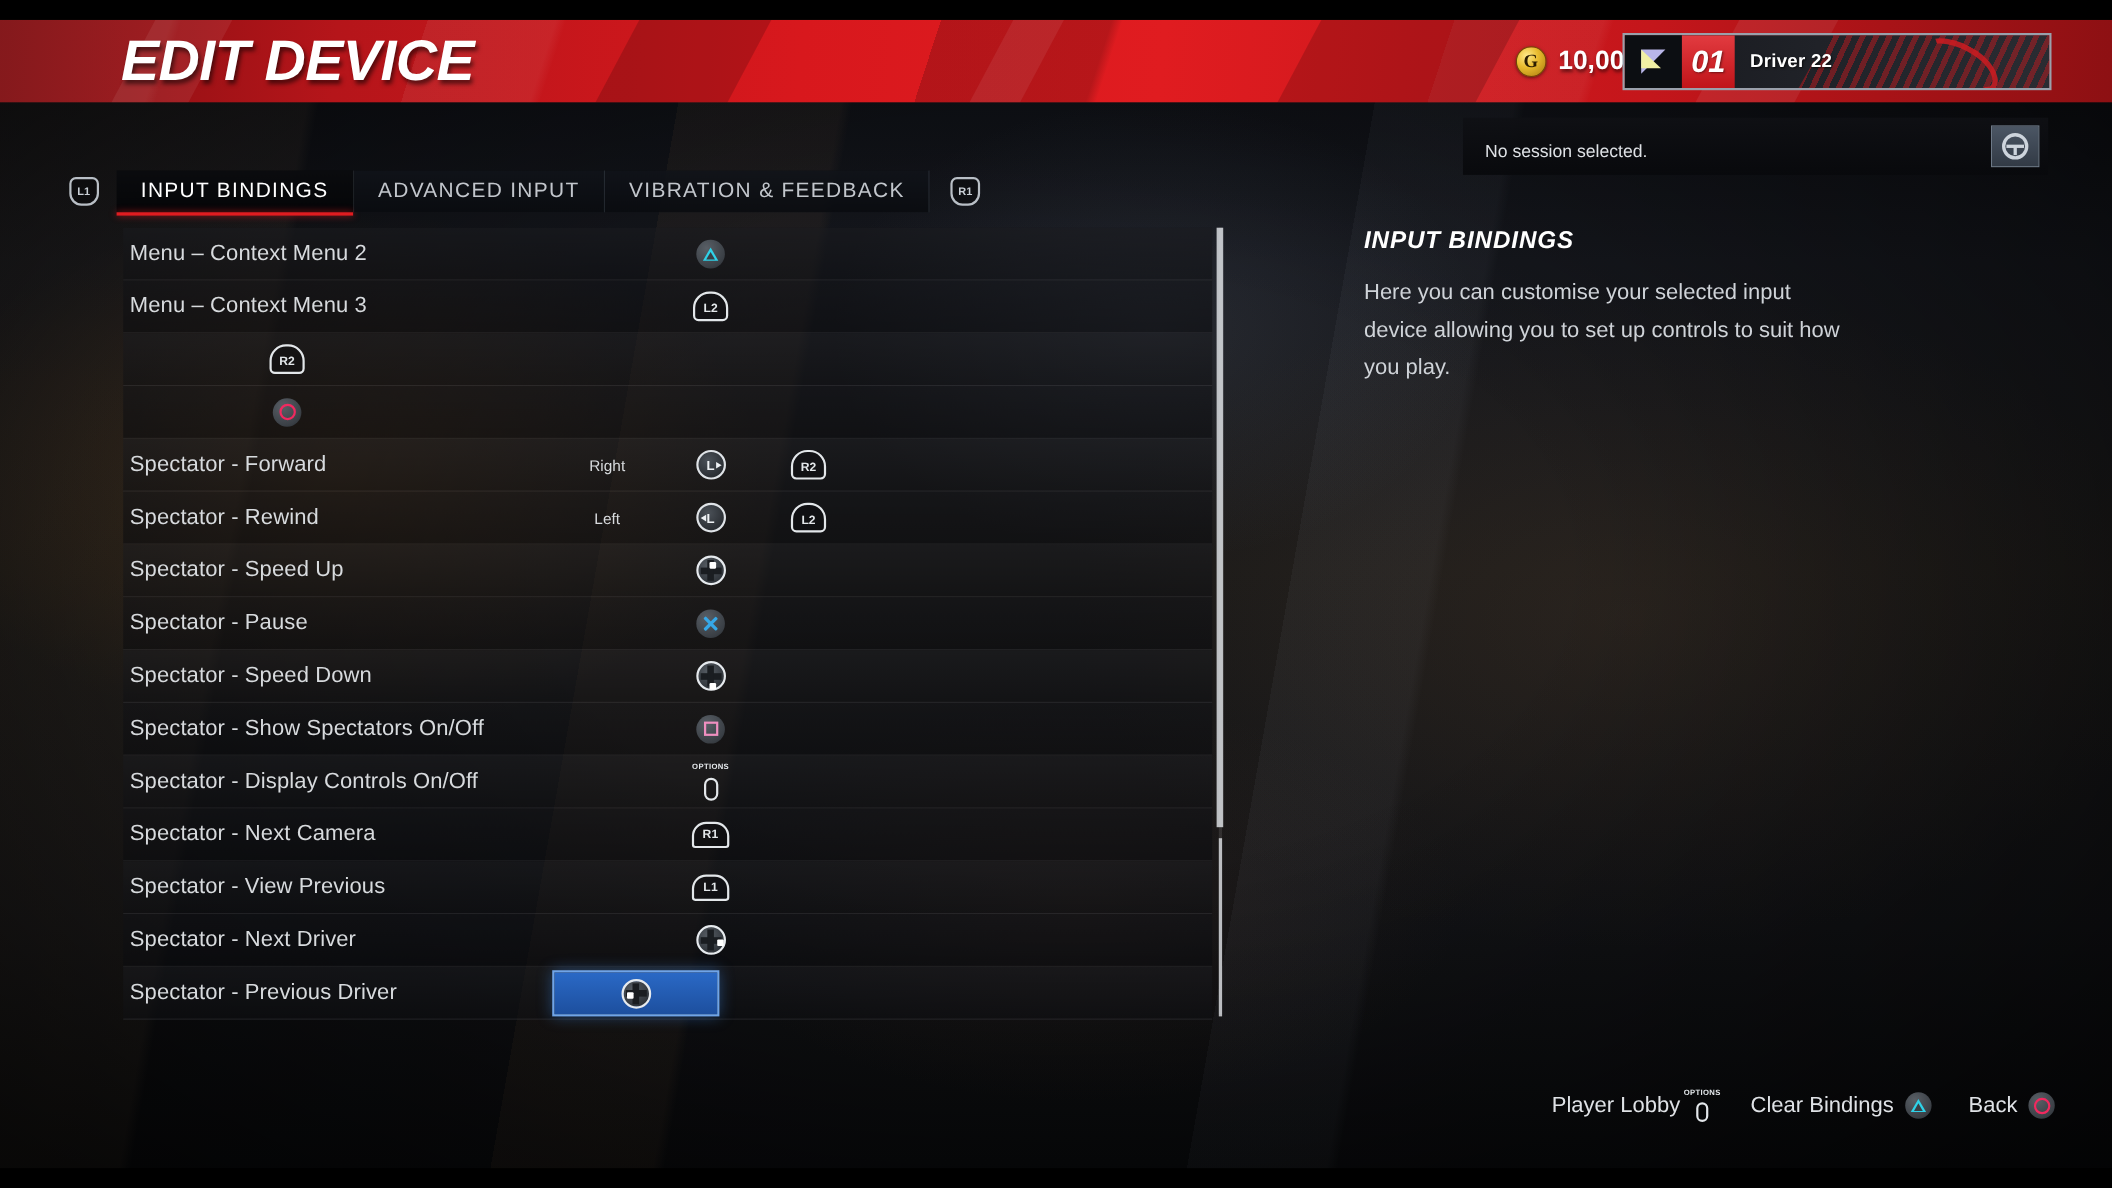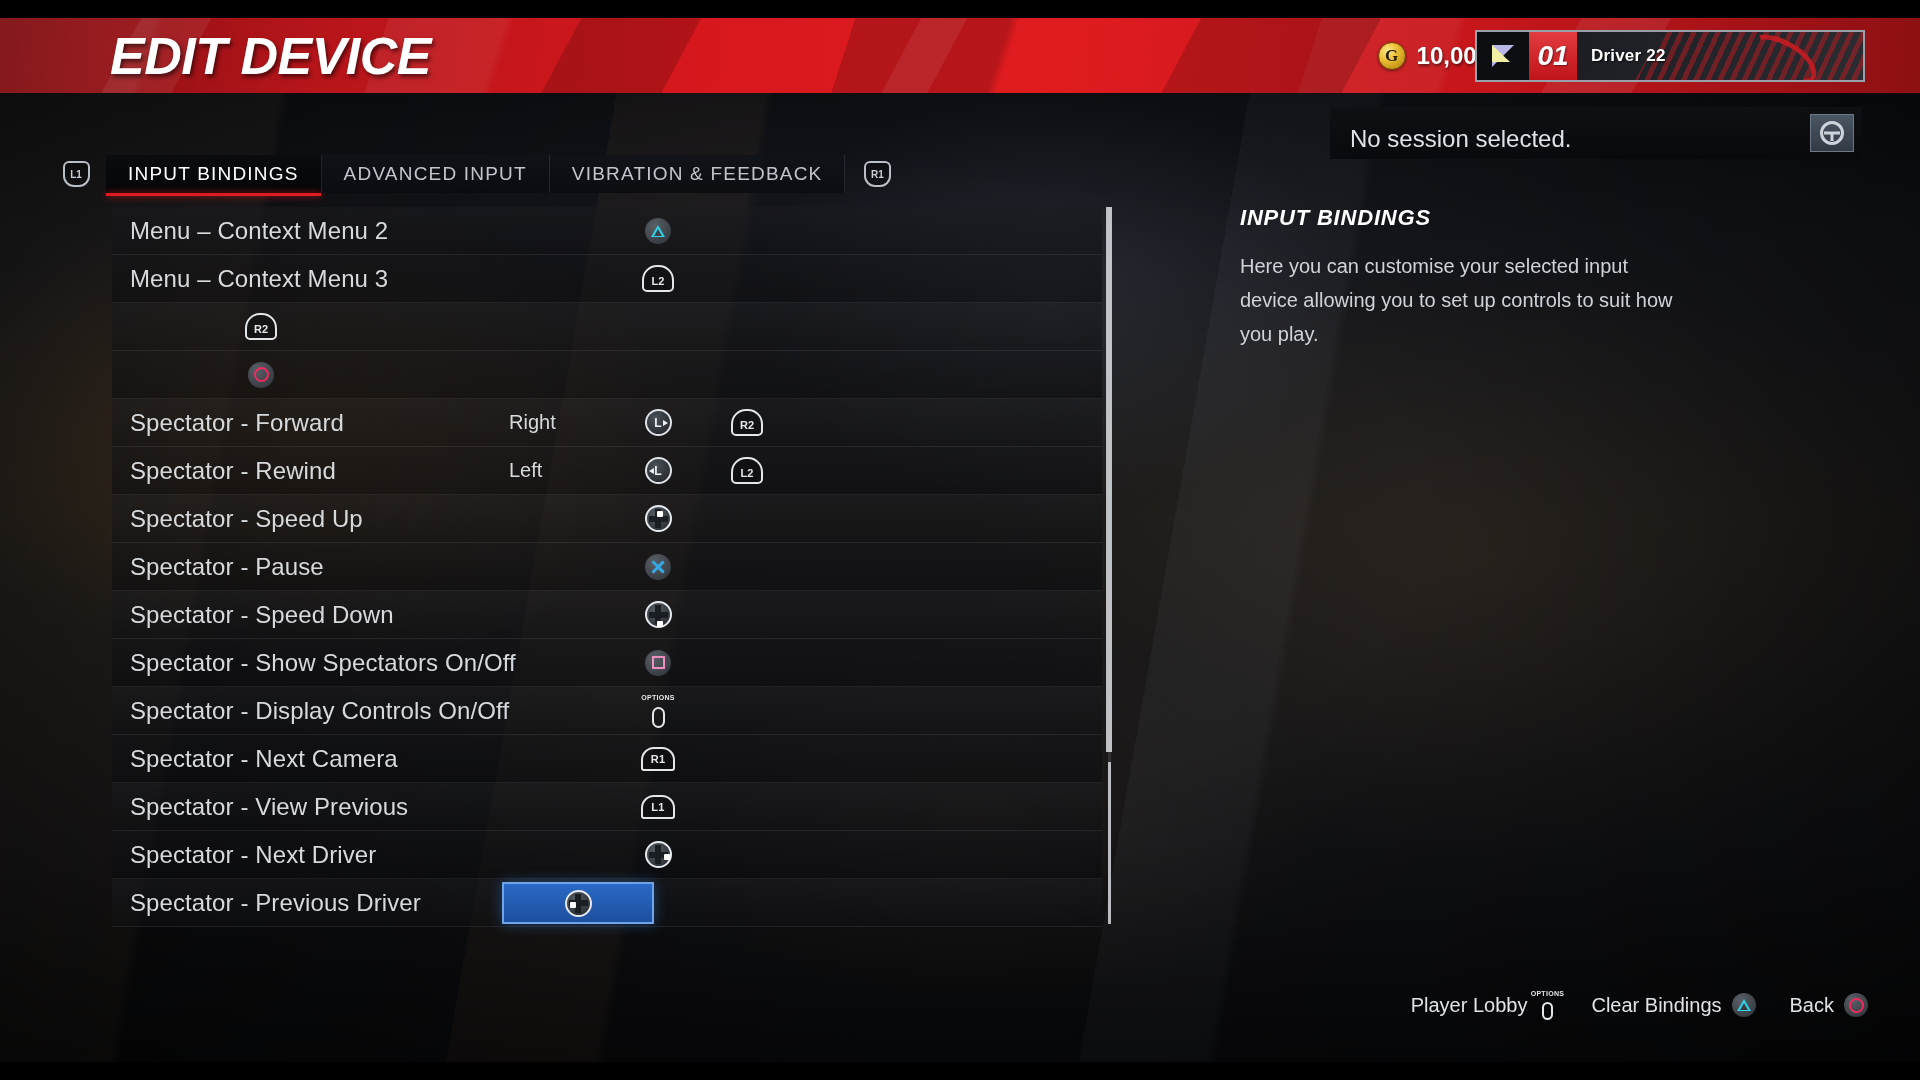--- a/index.html
+++ b/index.html
@@ -179,27 +179,26 @@
     display:flex; align-items:center;
     position:relative;
     border-bottom:1px solid rgba(255,255,255,.055);
     background:linear-gradient(180deg, rgba(26,27,31,.55), rgba(14,15,18,.55));
   }
   .row:nth-child(even){
     background:linear-gradient(180deg, rgba(17,18,22,.55), rgba(10,11,14,.58));
   }
   .row-label{
     width:385px; padding-left:6px;
-    font-size:24px; color:#d7dadd; white-space:nowrap;
+    font-size:20px; color:#d7dadd; white-space:nowrap;
     letter-spacing:.1px;
-    margin-left:12px;
   }
   .col-value{
-    width:110px; text-align:left;
-    font-size:20px; color:#d7dadd;
+    width:110px; text-align:center;
+    font-size:14px; color:#d7dadd;
   }
   .col-icon{
     width:78px; display:flex; align-items:center; justify-content:center;
   }
   .col-icon2{
     width:100px; display:flex; align-items:center; justify-content:center;
   }
   .sel-box{
     position:absolute; left:390px; top:3px;
     width:152px; height:42px;
@@ -224,21 +223,21 @@
   }
 
   
   #session-bar{
     position:absolute; left:1330px; top:107px; width:532px; height:52px;
     background:linear-gradient(180deg, rgba(15,16,20,.92), rgba(8,9,12,.94));
     display:flex; align-items:center;
     z-index:15;
   }
   #session-text{
-    margin-left:20px; font-size:24px; color:#dfe2e6;margin-top:12px;
+    margin-left:20px; font-size:16px; color:#dfe2e6;margin-top:12px;
   }
   #wheel-btn{
     position:absolute; right:8px; top:50%; transform:translateY(-50%);
     width:44px; height:38px;
     background:linear-gradient(180deg,#4b5664,#323a45);
     border:1px solid #6d7987;
     display:flex; align-items:center; justify-content:center;
     cursor:pointer;
   }
   .wheel-glyph{

